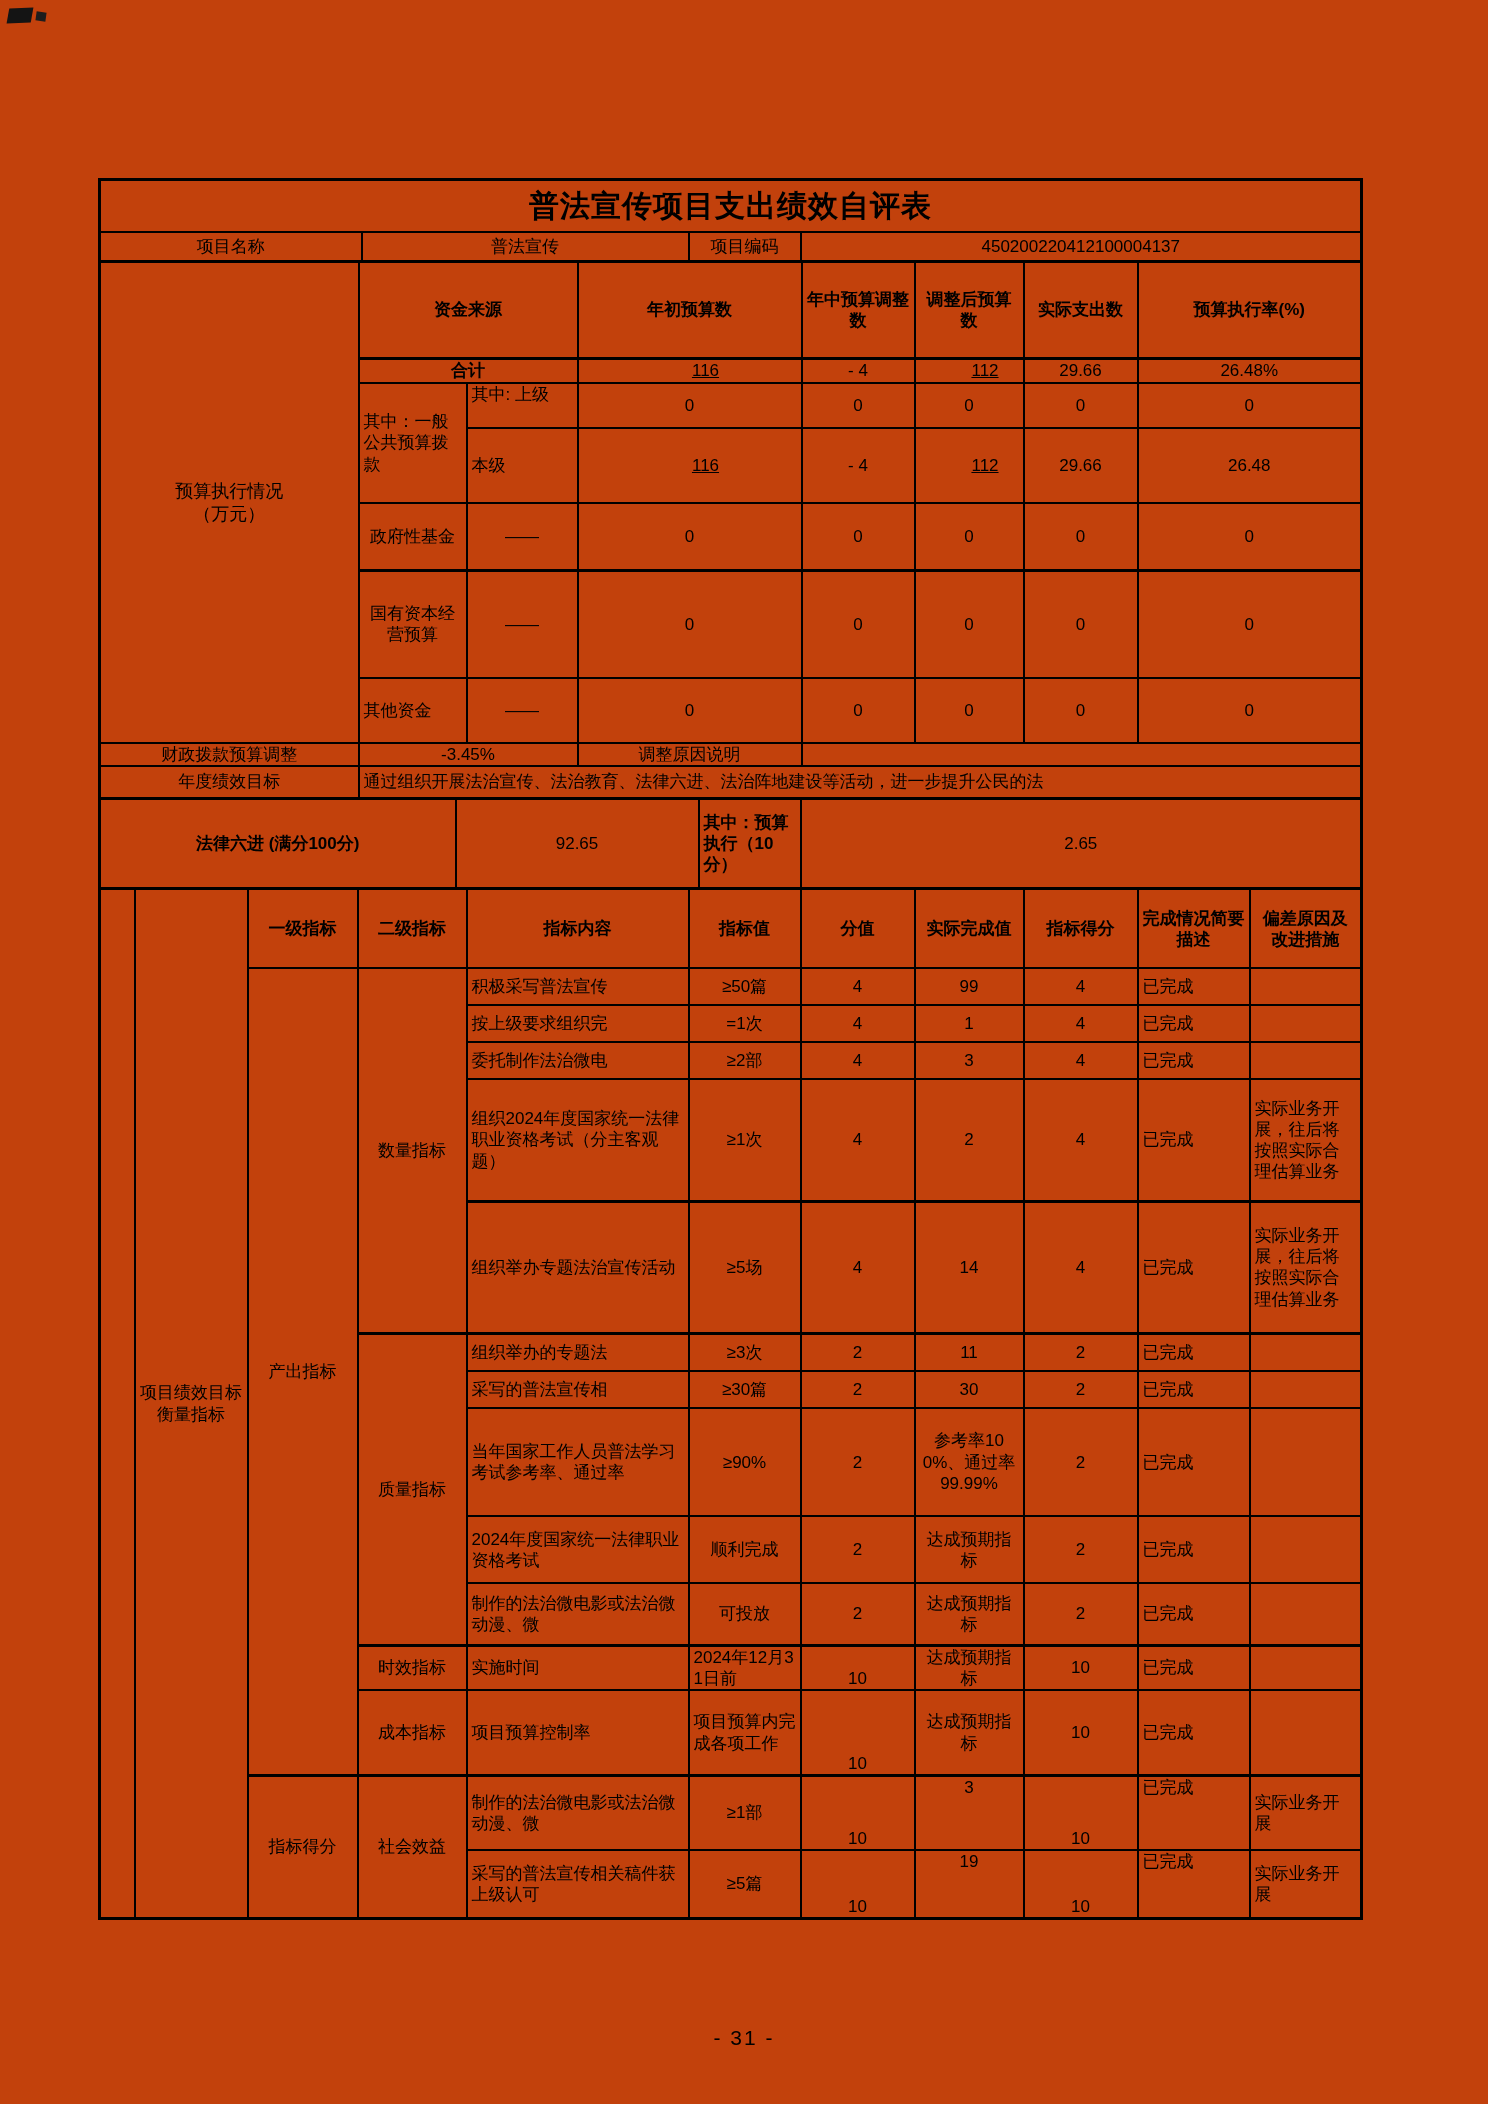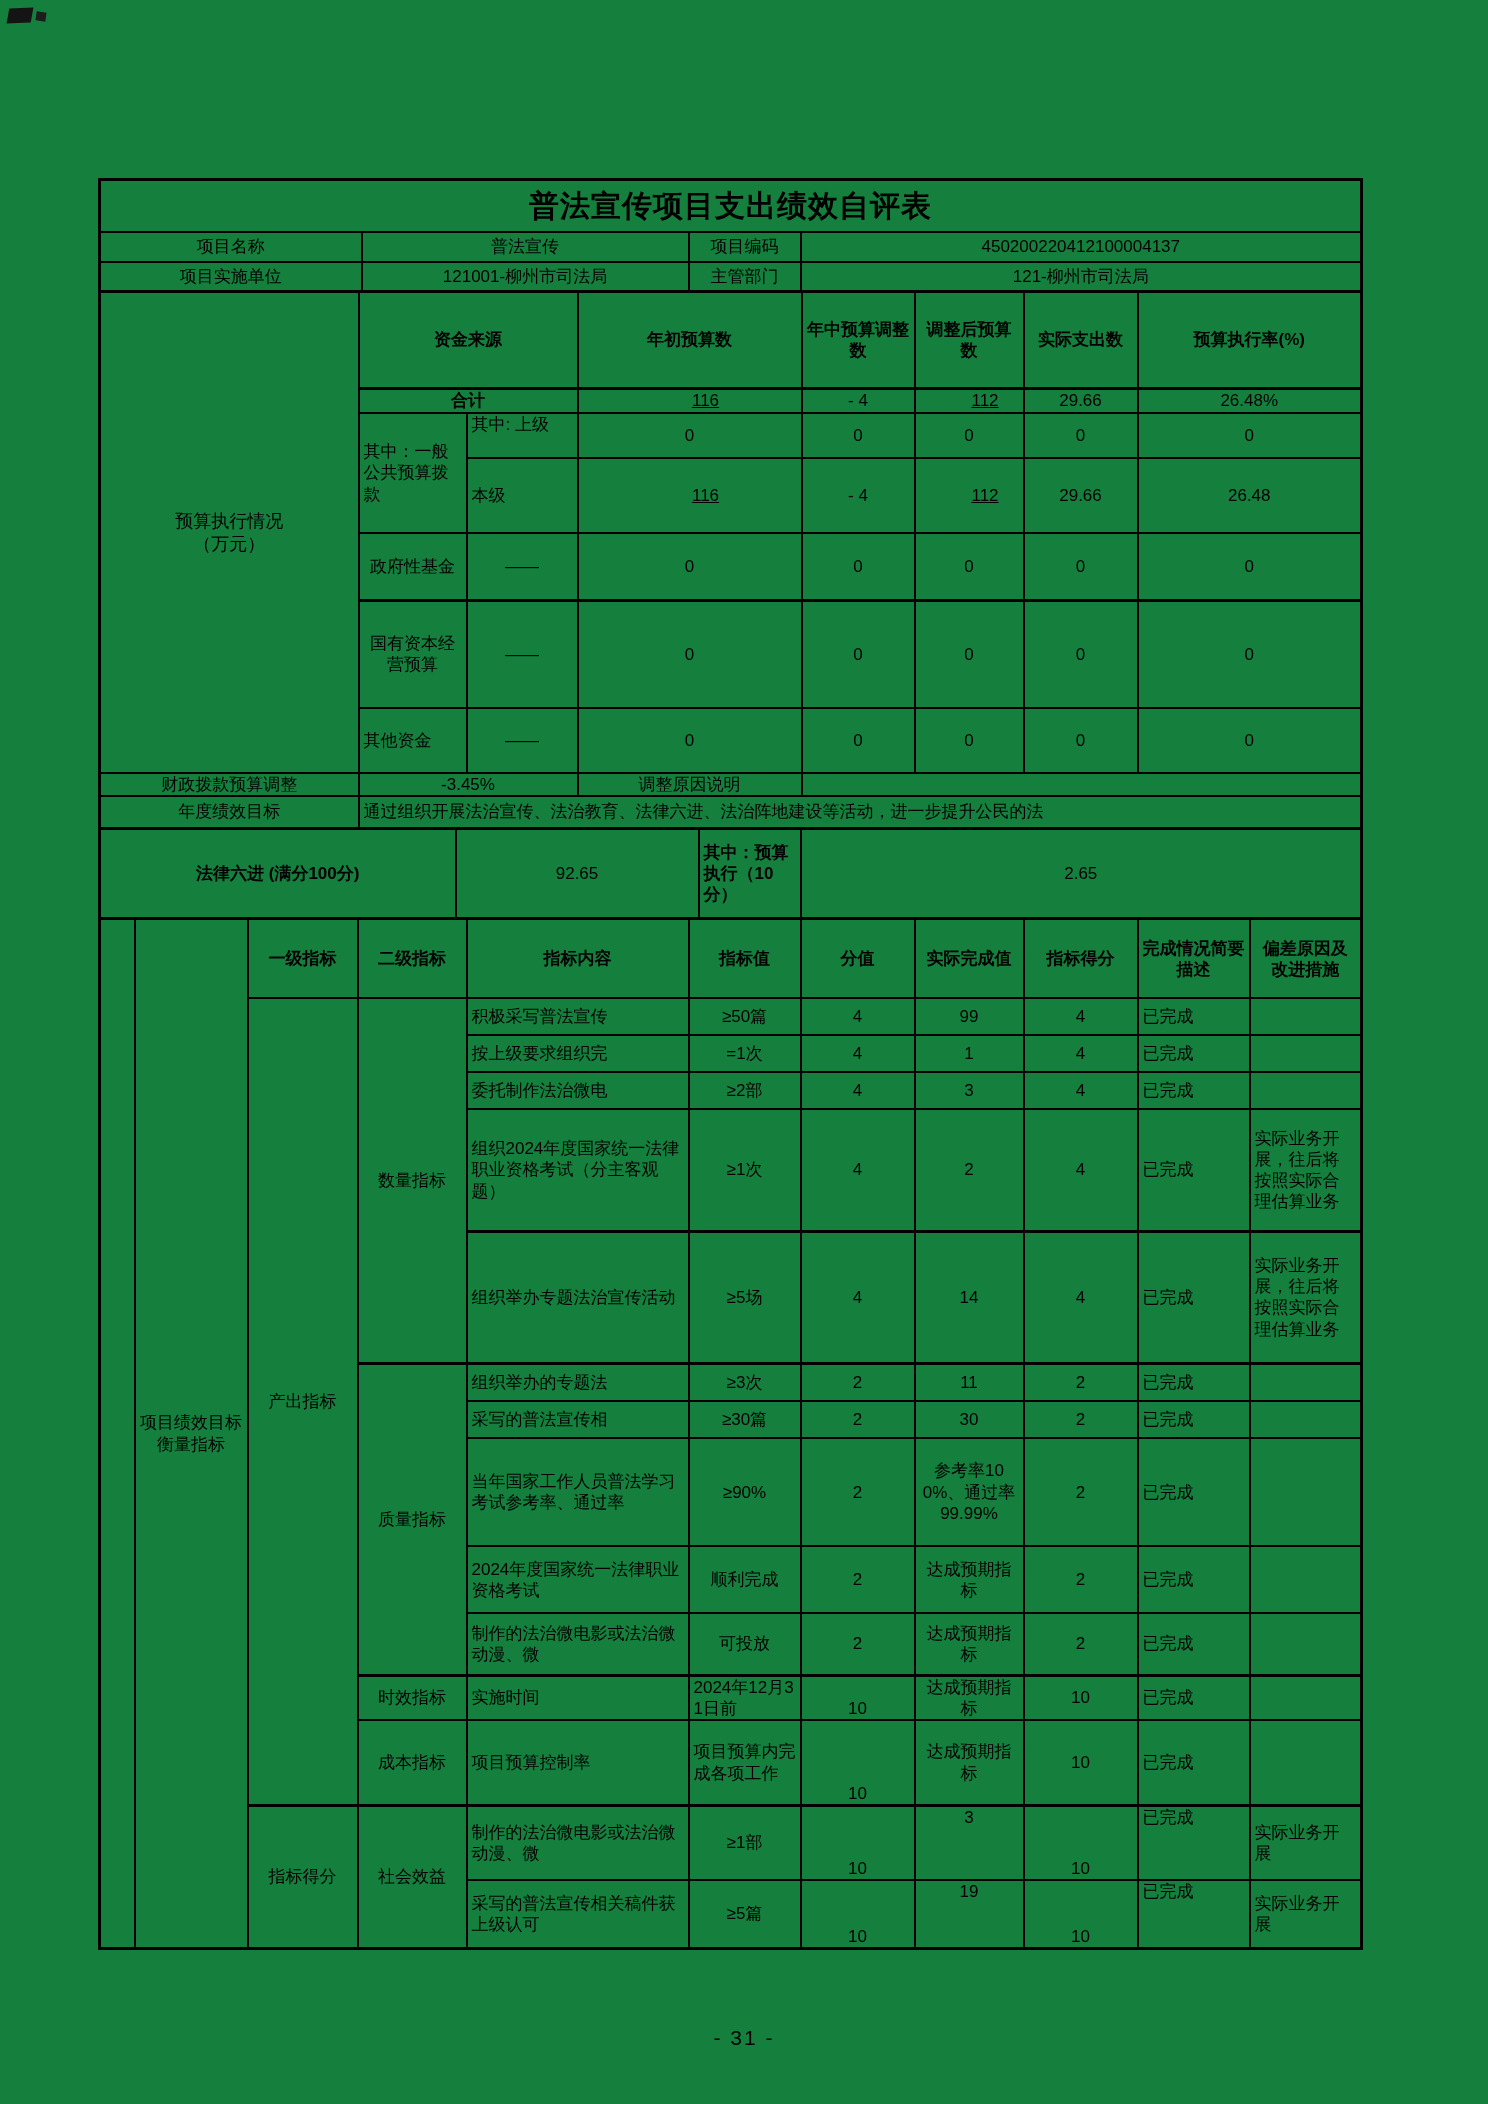--- a/index.html
+++ b/index.html
@@ -1,17 +1,17 @@
 <!DOCTYPE html>
 <html><head>
 <meta charset="utf-8">
 <style>
   html,body{margin:0;padding:0;}
   body{width:1488px;height:2104px;background:#ffffff;font-family:"Liberation Sans","DejaVu Sans",sans-serif;color:#000;}
-  .page{position:relative;width:1488px;height:2104px;background:#15803d;overflow:hidden;}
+  .page{position:relative;width:1488px;height:2104px;background:#c2410c;overflow:hidden;}
   .doc{position:absolute;left:98px;top:178px;width:1262px;}
   table{border-collapse:collapse;table-layout:fixed;width:1262px;border:3px solid #000;}
   table.mid{border-top:none;}
   table.mid tr:first-child td{border-top:none;}
   td{border:2px solid #000;padding:0 4px;text-align:center;vertical-align:middle;font-size:17px;line-height:1.25;overflow:hidden;word-break:break-all;}
   .t-c{border-bottom:3px solid #000;}
   .t-d{border-bottom:3px solid #000;}
   .bold{font-weight:bold;}
   .tl{text-align:left;margin-left:32px;}
   .tr{text-align:center;}
@@ -45,26 +45,20 @@
         </colgroup>
       <tbody>
           <tr style="height:52px">
         <td colspan="4" class="title-cell">普法宣传项目支出绩效自评表</td>
       </tr>
       <tr style="height:30px">
         <td>项目名称</td>
         <td>普法宣传</td>
         <td>项目编码</td>
         <td>450200220412100004137</td>
-      </tr>
-      <tr style="height:30px">
-        <td>项目实施单位</td>
-        <td>121001-柳州市司法局</td>
-        <td>主管部门</td>
-        <td>121-柳州市司法局</td>
       </tr>
     </tbody>
       </table>
 
     <table class="mid">
       <colgroup>
           <col style="width:259px">
           <col style="width:108px">
           <col style="width:111px">
           <col style="width:224px">

